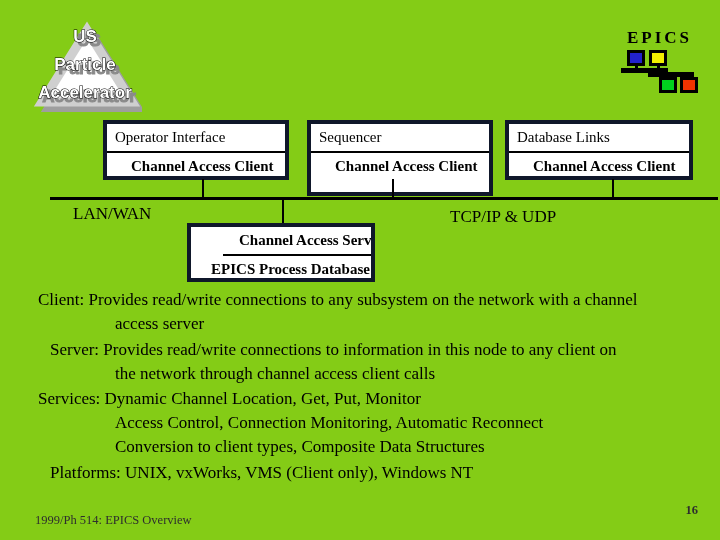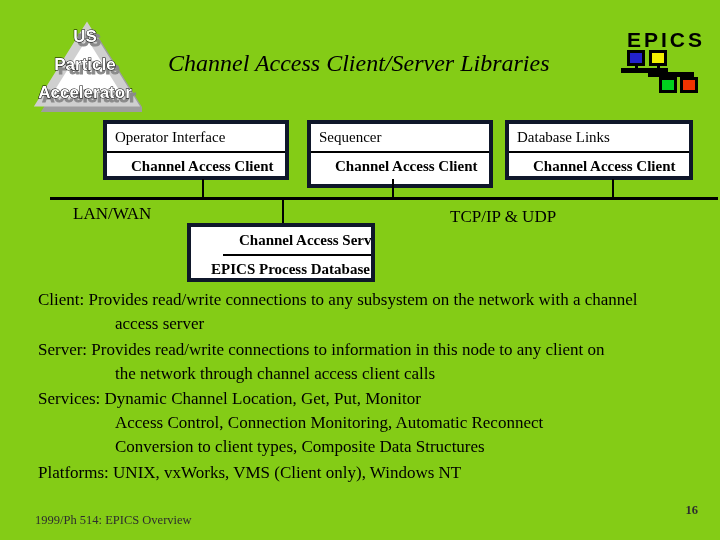--- a/index.html
+++ b/index.html
@@ -7,22 +7,22 @@
     position:relative;width:720px;height:540px;background:#84cc16;overflow:hidden;
     font-family:"Liberation Serif","DejaVu Serif",serif;color:#000;
   }
   
   #title{
     position:absolute;left:168px;top:50px;width:400px;
     font-style:italic;font-size:24px;white-space:nowrap;
   }
   #brand{
     position:absolute;left:627px;top:28px;
-    font-family:Liberation Sans, sans-serif;
-    font-weight:bold;font-size:21px;letter-spacing:3px;white-space:nowrap;
+    font-family:Liberation Serif, serif;
+    font-weight:bold;font-size:17px;letter-spacing:3px;white-space:nowrap;
   }
   #net-icon{position:absolute;left:621px;top:50px;}
   #us-logo{position:absolute;left:30px;top:20px;}
   #us-logo text{
     font-family:"Liberation Sans","DejaVu Sans",sans-serif;
     font-weight:bold;font-size:17px;
   }
   .logo-main{fill:#ffffff;stroke:#000000;stroke-width:1px;paint-order:stroke;}
   .logo-shadow{fill:#8a8a8a;stroke:#8a8a8a;stroke-width:1px;}
   
@@ -32,39 +32,39 @@
   }
   .dbox .row-top{
     height:27px;line-height:27px;border-bottom:2px solid #000;
     padding-left:8px;white-space:nowrap;overflow:hidden;
   }
   .dbox .row-bot{
     height:26px;line-height:26px;font-weight:bold;
     padding-left:24px;white-space:nowrap;overflow:hidden;
   }
   #box-oi {left:103px;top:120px;width:186px;height:60px;}
-  #box-seq{left:307px;top:120px;width:186px;height:68px;}
+  #box-seq{left:307px;top:120px;width:186px;height:76px;}
   #box-dbl{left:505px;top:120px;width:188px;height:60px;}
   #box-cas{left:187px;top:223px;width:188px;height:59px;text-align:center;}
   #box-cas .row-top{font-weight:bold;padding-left:16px;margin-left:32px;}
   #box-cas .row-bot{font-weight:bold;padding-left:19px;}
   .vline{position:absolute;width:2px;background:#000;}
   #conn-oi {left:202px;top:179px;height:19px;}
   #conn-seq{left:392px;top:179px;height:19px;}
   #conn-dbl{left:612px;top:179px;height:19px;}
   #conn-cas{left:282px;top:199px;height:25px;}
   #bus{position:absolute;left:50px;top:197px;width:668px;height:3px;background:#000;}
   .netlabel{position:absolute;font-size:17px;white-space:nowrap;}
   #label-lan {left:73px;top:204px;}
   #label-tcp {left:450px;top:207px;}
   
   #bodytext{position:absolute;left:38px;top:288px;width:670px;font-size:17px;}
   .bline{height:24px;line-height:24px;white-space:nowrap;}
   .cont{margin-left:77px;}
-  .pgap{margin-top:2px;}
+  .pgap{margin-top:2px;margin-left:12px;}
   .pgap1{margin-top:1px;}
   
   #footer-left{
     position:absolute;left:35px;top:513px;font-size:12.5px;color:#2e2e2e;white-space:nowrap;
   }
   #page-num{
     position:absolute;left:660px;top:503px;width:38px;text-align:right;
     font-size:12.5px;color:#2e2e2e;font-weight:bold;
   }
 </style>
@@ -77,21 +77,20 @@
     <polygon points="60,13 15,85 105,85" fill="none" stroke="#9e9e9e" stroke-width="9" transform="translate(3,4)"></polygon>
     <polygon points="57,10 12,82 102,82" fill="#ffffff" stroke="#cfcfcf" stroke-width="9"></polygon>
     <text x="57" y="24" text-anchor="middle" class="logo-shadow" transform="translate(2,2)">US</text>
     <text x="55" y="22" text-anchor="middle" class="logo-main">US</text>
     <text x="57" y="52" text-anchor="middle" class="logo-shadow" transform="translate(2,2)">Particle</text>
     <text x="55" y="50" text-anchor="middle" class="logo-main">Particle</text>
     <text x="57" y="80" text-anchor="middle" class="logo-shadow" transform="translate(2,2)">Accelerator</text>
     <text x="55" y="78" text-anchor="middle" class="logo-main">Accelerator</text>
   </svg>
 
-  <div id="title">Channel Access Client/Server Libraries</div>
 
   <div id="brand">EPICS</div>
   <svg id="net-icon" width="78" height="44" viewBox="0 0 78 44" shape-rendering="crispEdges">
     <rect x="0" y="18" width="47" height="5" fill="#000000"></rect>
     <rect x="27" y="22" width="46" height="5" fill="#000000"></rect>
     <rect x="13.5" y="14" width="3" height="5" fill="#000"></rect>
     <rect x="35.5" y="14" width="3" height="5" fill="#000"></rect>
     <rect x="45.5" y="25" width="3" height="5" fill="#000"></rect>
     <rect x="66.5" y="25" width="3" height="5" fill="#000"></rect>
     <rect x="7.5" y="1.5" width="15" height="13" stroke="#000" stroke-width="3" fill="#2222cc"></rect>

